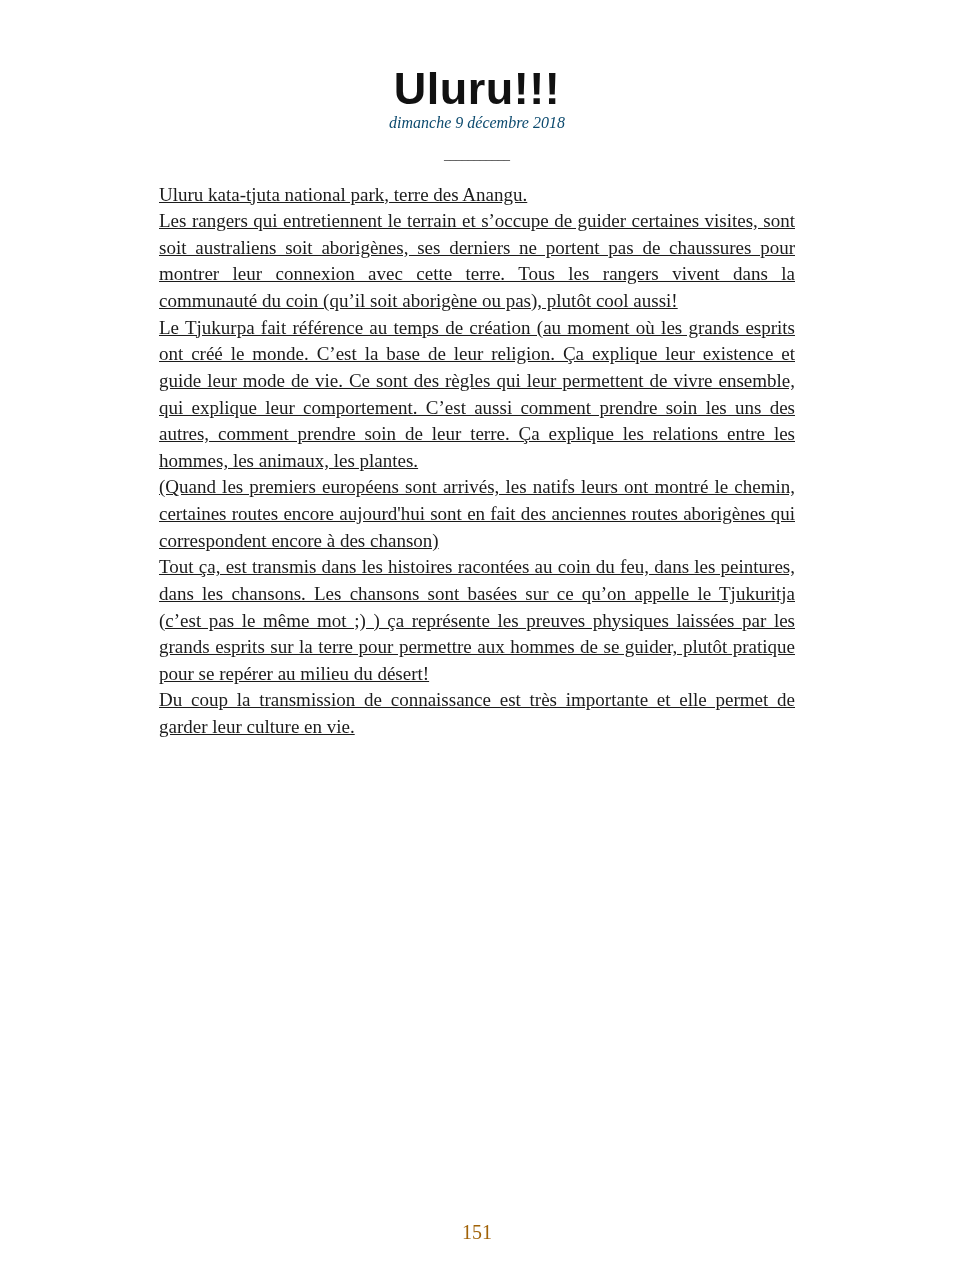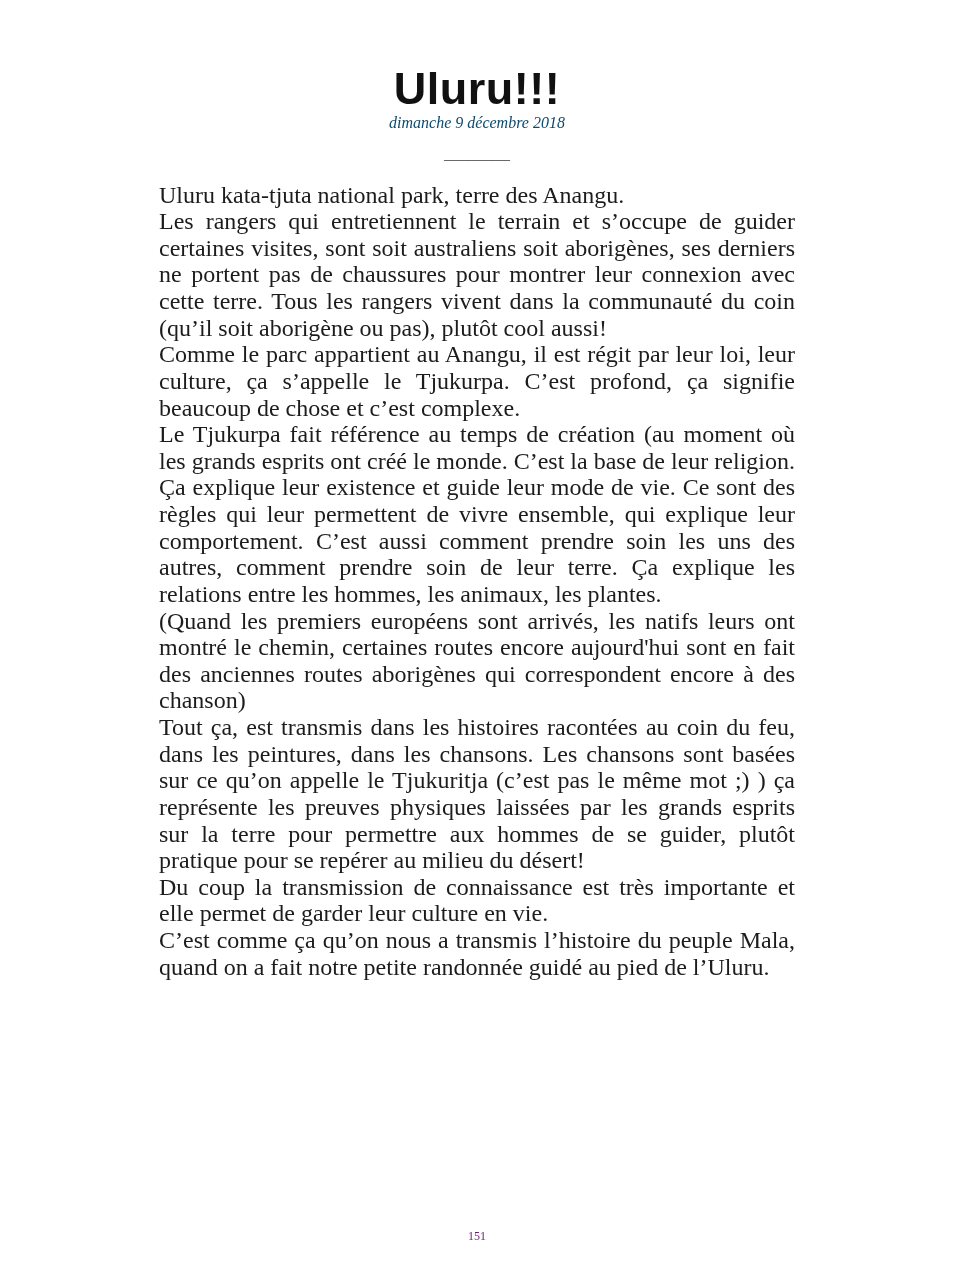--- a/index.html
+++ b/index.html
@@ -42,57 +42,56 @@
     font-size: 12px;
     letter-spacing: 0px;
     color: #111111;
     line-height: 10px;
     height: 16px;
     overflow: visible;
   }
   .article {
     width: 636px;
     margin: 16px auto 0 auto;
-    font-size: 24px;
+    font-size: 19px;
     line-height: 26.62px;
     text-align: justify;
     color: #1c1c1c;
+    text-decoration: underline;
   }
   .article p {
     margin: 0;
     padding: 0;
   }
   .footer {
     position: absolute;
     left: 0;
     right: 0;
     bottom: 32px;
     text-align: center;
-    font-size: 12px;
-    color: #701a75;
+    font-size: 20px;
+    color: #a16207;
   }
 </style>
 </head>
 <body>
 
 <div class="page">
 
   <div class="header">
     <h1 class="post-title">Uluru!!!</h1>
     <div class="post-date">dimanche 9 décembre 2018</div>
   </div>
 
   <div class="separator">___________</div>
 
   <div class="article">
       <p>Uluru kata-tjuta national park, terre des Anangu.</p>
       <p>Les rangers qui entretiennent le terrain et s’occupe de guider certaines visites, sont soit australiens soit aborigènes, ses derniers ne portent pas de chaussures pour montrer leur connexion avec cette terre. Tous les rangers vivent dans la communauté du coin (qu’il soit aborigène ou pas), plutôt cool aussi!</p>
-      <p>Comme le parc appartient au Anangu, il est régit par leur loi, leur culture, ça s’appelle le Tjukurpa. C’est profond, ça signifie beaucoup de chose et c’est complexe.</p>
       <p>Le Tjukurpa fait référence au temps de création (au moment où les grands esprits ont créé le monde. C’est la base de leur religion. Ça explique leur existence et guide leur mode de vie. Ce sont des règles qui leur permettent de vivre ensemble, qui explique leur comportement. C’est aussi comment prendre soin les uns des autres, comment prendre soin de leur terre. Ça explique les relations entre les hommes, les animaux, les plantes.</p>
       <p>(Quand les premiers européens sont arrivés, les natifs leurs ont montré le chemin, certaines routes encore aujourd'hui sont en fait des anciennes routes aborigènes qui correspondent encore à des chanson)</p>
       <p>Tout ça, est transmis dans les histoires racontées au coin du feu, dans les peintures, dans les chansons. Les chansons sont basées sur ce qu’on appelle le Tjukuritja (c’est pas le même mot ;) ) ça représente les preuves physiques laissées par les grands esprits sur la terre pour permettre aux hommes de se guider, plutôt pratique pour se repérer au milieu du désert!</p>
       <p>Du coup la transmission de connaissance est très importante et elle permet de garder leur culture en vie.</p>
-      <p>C’est comme ça qu’on nous a transmis l’histoire du peuple Mala, quand on a fait notre petite randonnée guidé au pied de l’Uluru.</p>
     </div>
 
   <div class="footer">151</div>
 
 </div>
 
 </body></html>

